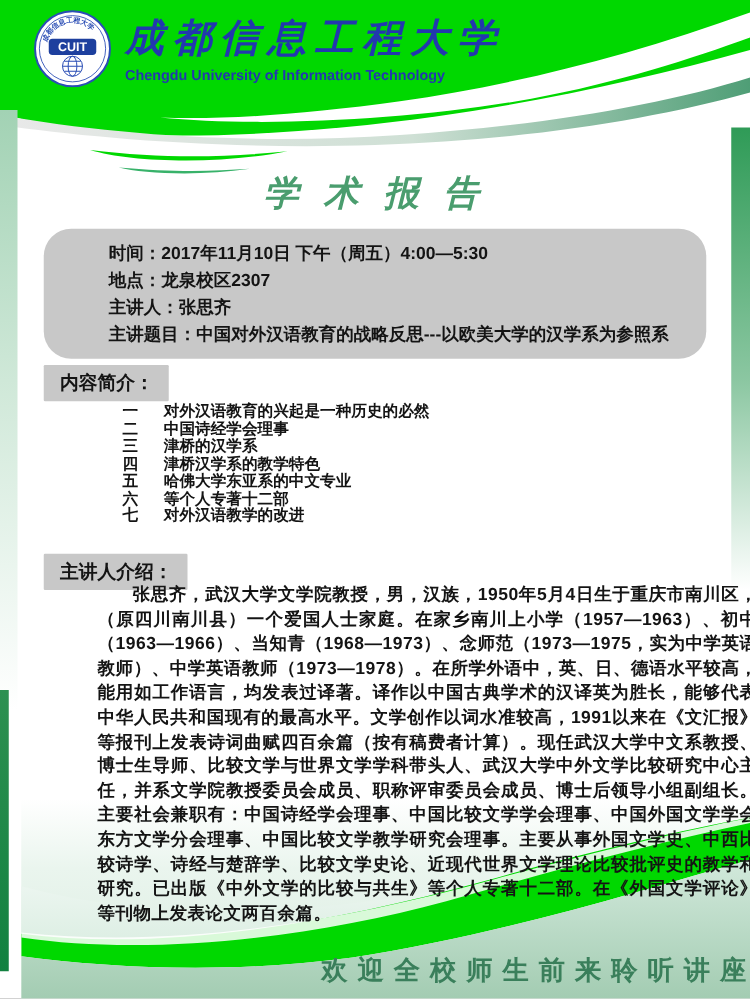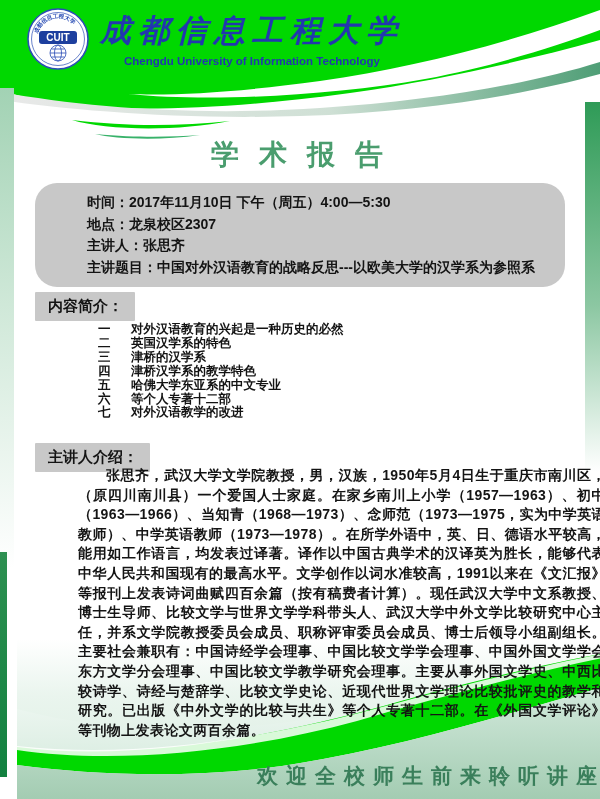--- a/index.html
+++ b/index.html
@@ -15,42 +15,41 @@
     position:absolute; top:8px; left:27px; width:62px; height:62px; z-index:5;
   }
   .uni-names { position:absolute; top:10px; left:100px; z-index:5; }
   .uni-zh {
     font-size:31px; font-weight:bold; color:#2238ae;
     letter-spacing:7px; font-style:italic; white-space:nowrap;
   }
   .uni-en {
     font-size:11.5px; font-weight:bold; color:#2238ae; margin-top:3px;
     white-space:nowrap;
-    text-align:center;
   }
 
   
   .strip-left-light {
     position:absolute; left:0; top:88px; width:14px; height:480px; z-index:1;
     background:linear-gradient(to bottom, #a2d2b4 0%, #cfe8d8 45%, rgba(255,255,255,0) 100%);
   }
   .strip-left-dark {
     position:absolute; left:0; top:552px; width:7px; height:225px; z-index:6;
     background:linear-gradient(to bottom, #2d9051 0%, #128140 100%);
   }
   .strip-right {
     position:absolute; right:0; top:102px; width:15px; height:370px; z-index:1;
     background:linear-gradient(to bottom, #2f9b57 0%, #8cc7a2 55%, rgba(255,255,255,0) 100%);
   }
 
   
   .main-title {
     position:absolute; top:136px; left:0; width:594px; text-align:center; z-index:4;
     font-size:28px; font-weight:bold; color:#4a9d6e;
-    letter-spacing:20px; text-indent:20px; white-space:nowrap;
+    letter-spacing:20px; text-indent:20px; white-space:nowrap;font-style:italic;
   }
 
   
   .info-box {
     position:absolute; top:183px; left:35px; width:530px; height:104px; z-index:4;
     background:#c8c8c8; border-radius:22px; padding:9px 14px 0 18px;
   }
   .info-row { font-size:14px; font-weight:bold; color:#141414; line-height:21.5px; white-space:nowrap;padding-left:34px; }
 
   
@@ -157,21 +156,21 @@
 
   <div class="section-tab tab-content">内容简介：</div>
 
   <ul class="content-list">
     <li class="ci-item">
       <span class="ci-num">一</span>
       <span>对外汉语教育的兴起是一种历史的必然</span>
     </li>
     <li class="ci-item">
       <span class="ci-num">二</span>
-      <span>英国汉学系的特色</span>
+      <span>中国诗经学会理事</span>
     </li>
     <li class="ci-item">
       <span class="ci-num">三</span>
       <span>津桥的汉学系</span>
     </li>
     <li class="ci-item">
       <span class="ci-num">四</span>
       <span>津桥汉学系的教学特色</span>
     </li>
     <li class="ci-item">

